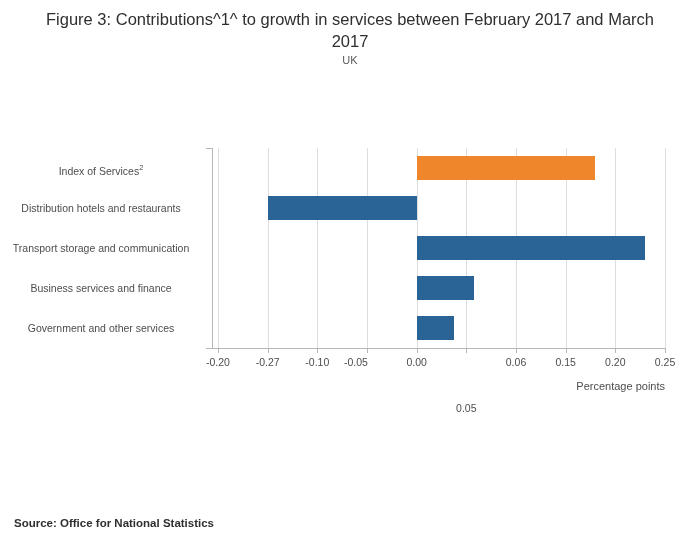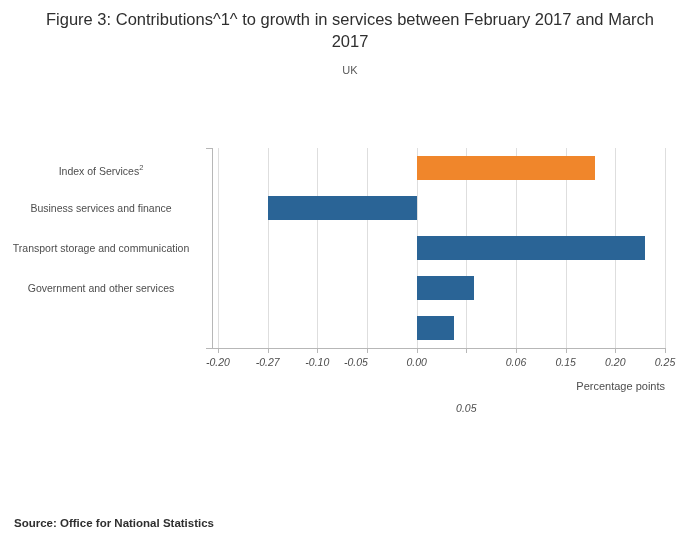--- a/index.html
+++ b/index.html
@@ -25,21 +25,21 @@
     font-size: 16.5px;
     line-height: 22px;
     color: #2f2f2f;
     font-weight: normal;
     margin: 0 auto;
     width: 640px;
   }
   #chart-subtitle {
     font-size: 11px;
     color: #5a5a5a;
-    margin-top: 12px;
+    margin-top: 2px;
   }
 
   
   #plot-wrap {
     position: absolute;
     left: 0;
     top: 140px;
     width: 700px;
     height: 230px;
   }
@@ -128,21 +128,20 @@
     background: #b7b7b7;
   }
   .xtick-label {
     position: absolute;
     top: 216px;
     font-size: 10.5px;
     color: #4d4d4d;
     text-align: center;
     width: 60px;
     margin-left: -30px;
-    font-style: italic;
   }
   #x-axis-title {
     position: absolute;
     left: 0;
     top: 240px;
     width: 665px;
     text-align: right;
     font-size: 11px;
     color: #4d4d4d;
   }
@@ -165,24 +164,27 @@
   <div id="chart-subtitle">UK</div>
 </div>
 
 <div id="plot-wrap">
 
   <div id="cat-labels">
     <div class="cat-label">
       <span>Index of Services</span><sup>2</sup>
     </div>
     <div class="cat-label">
+      <span>Distribution hotels and restaurants</span>
+    </div>
+    <div class="cat-label">
+      <span>Transport storage and communication</span>
+    </div>
+    <div class="cat-label">
       <span>Business services and finance</span>
-    </div>
-    <div class="cat-label">
-      <span>Transport storage and communication</span>
     </div>
     <div class="cat-label">
       <span>Government and other services</span>
     </div>
   </div>
 
   <div id="axis-left-line"></div>
   <div class="tickmark-y" style="top:8px;"></div>
   <div class="tickmark-y" style="top:208px;"></div>
 

